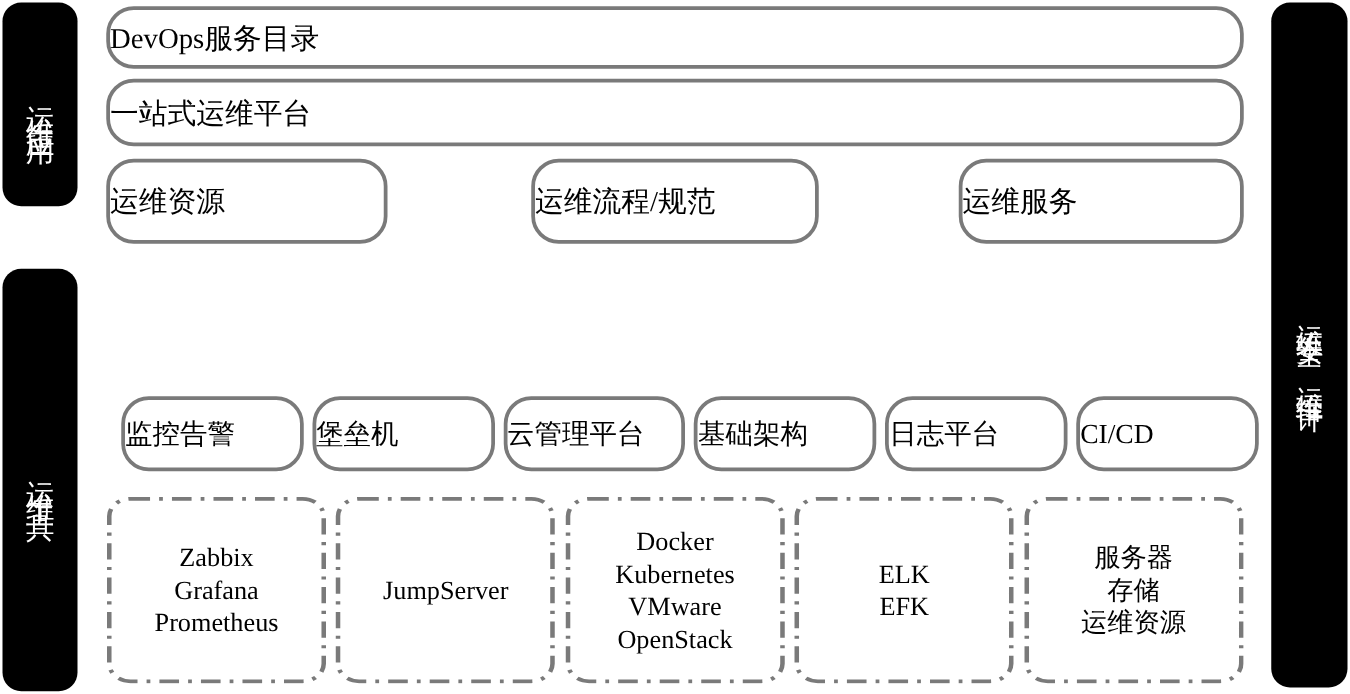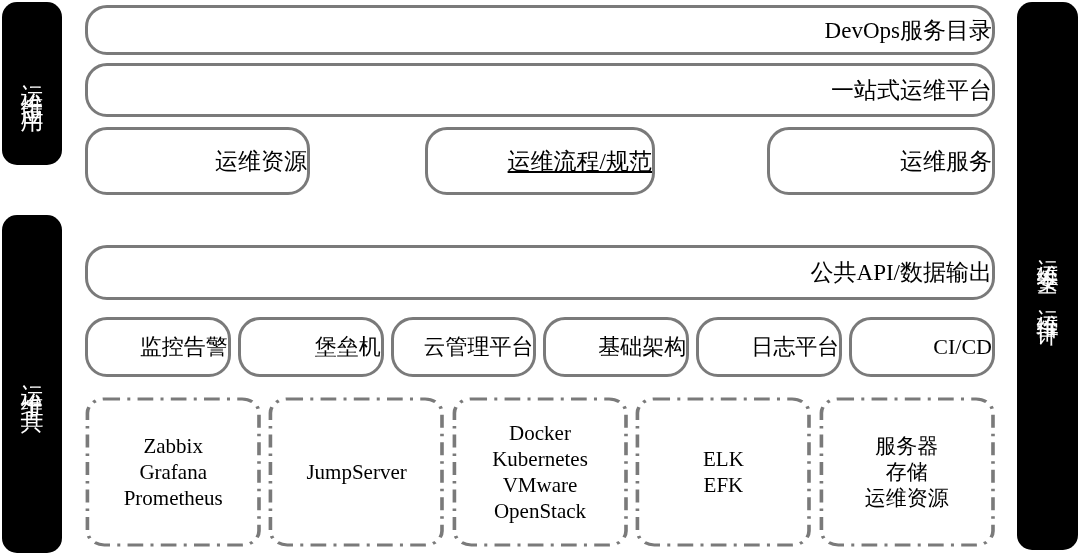--- a/index.html
+++ b/index.html
@@ -19,34 +19,34 @@
   .vtext {
     writing-mode:vertical-rl; text-orientation:upright;
     font-size:23px; letter-spacing:9px; line-height:1;
   }
   #bar-security .vtext { font-size:22px; letter-spacing:5px; }
 
   
   .main { position:absolute; left:85px; top:0; width:910px; height:555px; }
   .box {
     box-sizing:border-box; border:3px solid #7a7a7a; border-radius:22px;
-    background:#ffffff; display:flex; align-items:center; justify-content:flex-end;
+    background:#ffffff; display:flex; align-items:center; justify-content:flex-start;
     font-size:23px; text-align:center;
   }
   .full { position:absolute; left:0; width:910px; }
   #row-catalog  { top:5px;   height:50px; }
   #row-platform { top:63px;  height:54px; }
   .app-box { position:absolute; top:127px; height:68px; }
   #app-1 { left:0;     width:225px; }
-  #app-2 { left:340px; width:230px;text-decoration:underline; }
+  #app-2 { left:340px; width:230px; }
   #app-3 { left:682px; width:228px; }
   #row-api { top:245px; height:55px; }
 
   .cat-row {
-    position:absolute; top:317px; left:0; width:910px; height:60px;
+    position:absolute; top:317px; left:12px; width:910px; height:60px;
     display:flex; gap:7px;
   }
   .cat-box { flex:1; font-size:22px; }
 
   .tool-row {
     position:absolute; top:397px; left:0; width:910px; height:150px;
     display:flex; gap:7px;
   }
   .tool-box {
     position:relative; flex:1;
@@ -84,23 +84,20 @@
     <div class="box full" id="row-platform">
       <span>一站式运维平台</span>
     </div>
     <div class="box app-box" id="app-2">
       <span>运维流程/规范</span>
     </div>
     <div class="box app-box" id="app-3">
       <span>运维服务</span>
     </div>
 
-    <div class="box full" id="row-api">
-      <span>公共API/数据输出</span>
-    </div>
 
     <div class="cat-row">
       <div class="box cat-box">
         <span>监控告警</span>
       </div>
       <div class="box cat-box">
         <span>堡垒机</span>
       </div>
       <div class="box cat-box">
         <span>云管理平台</span>

